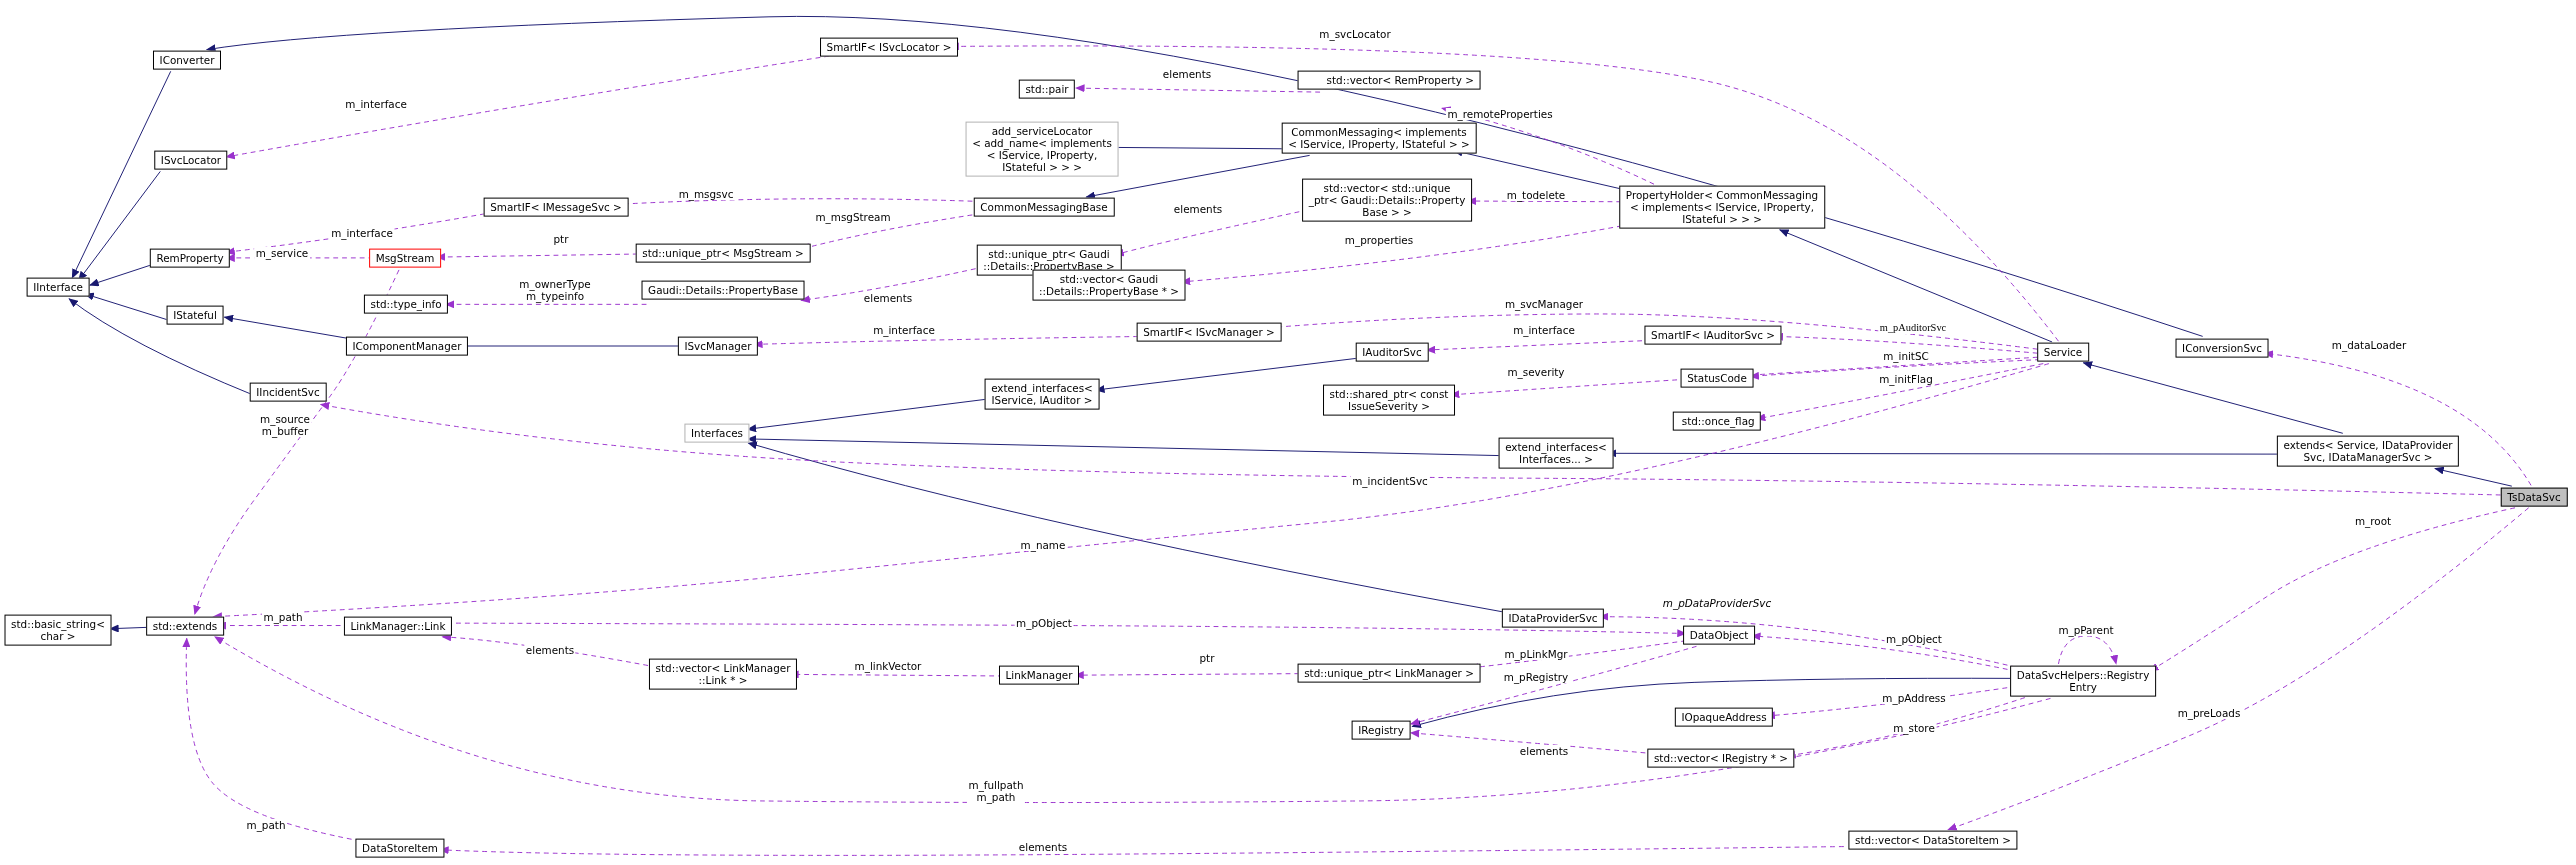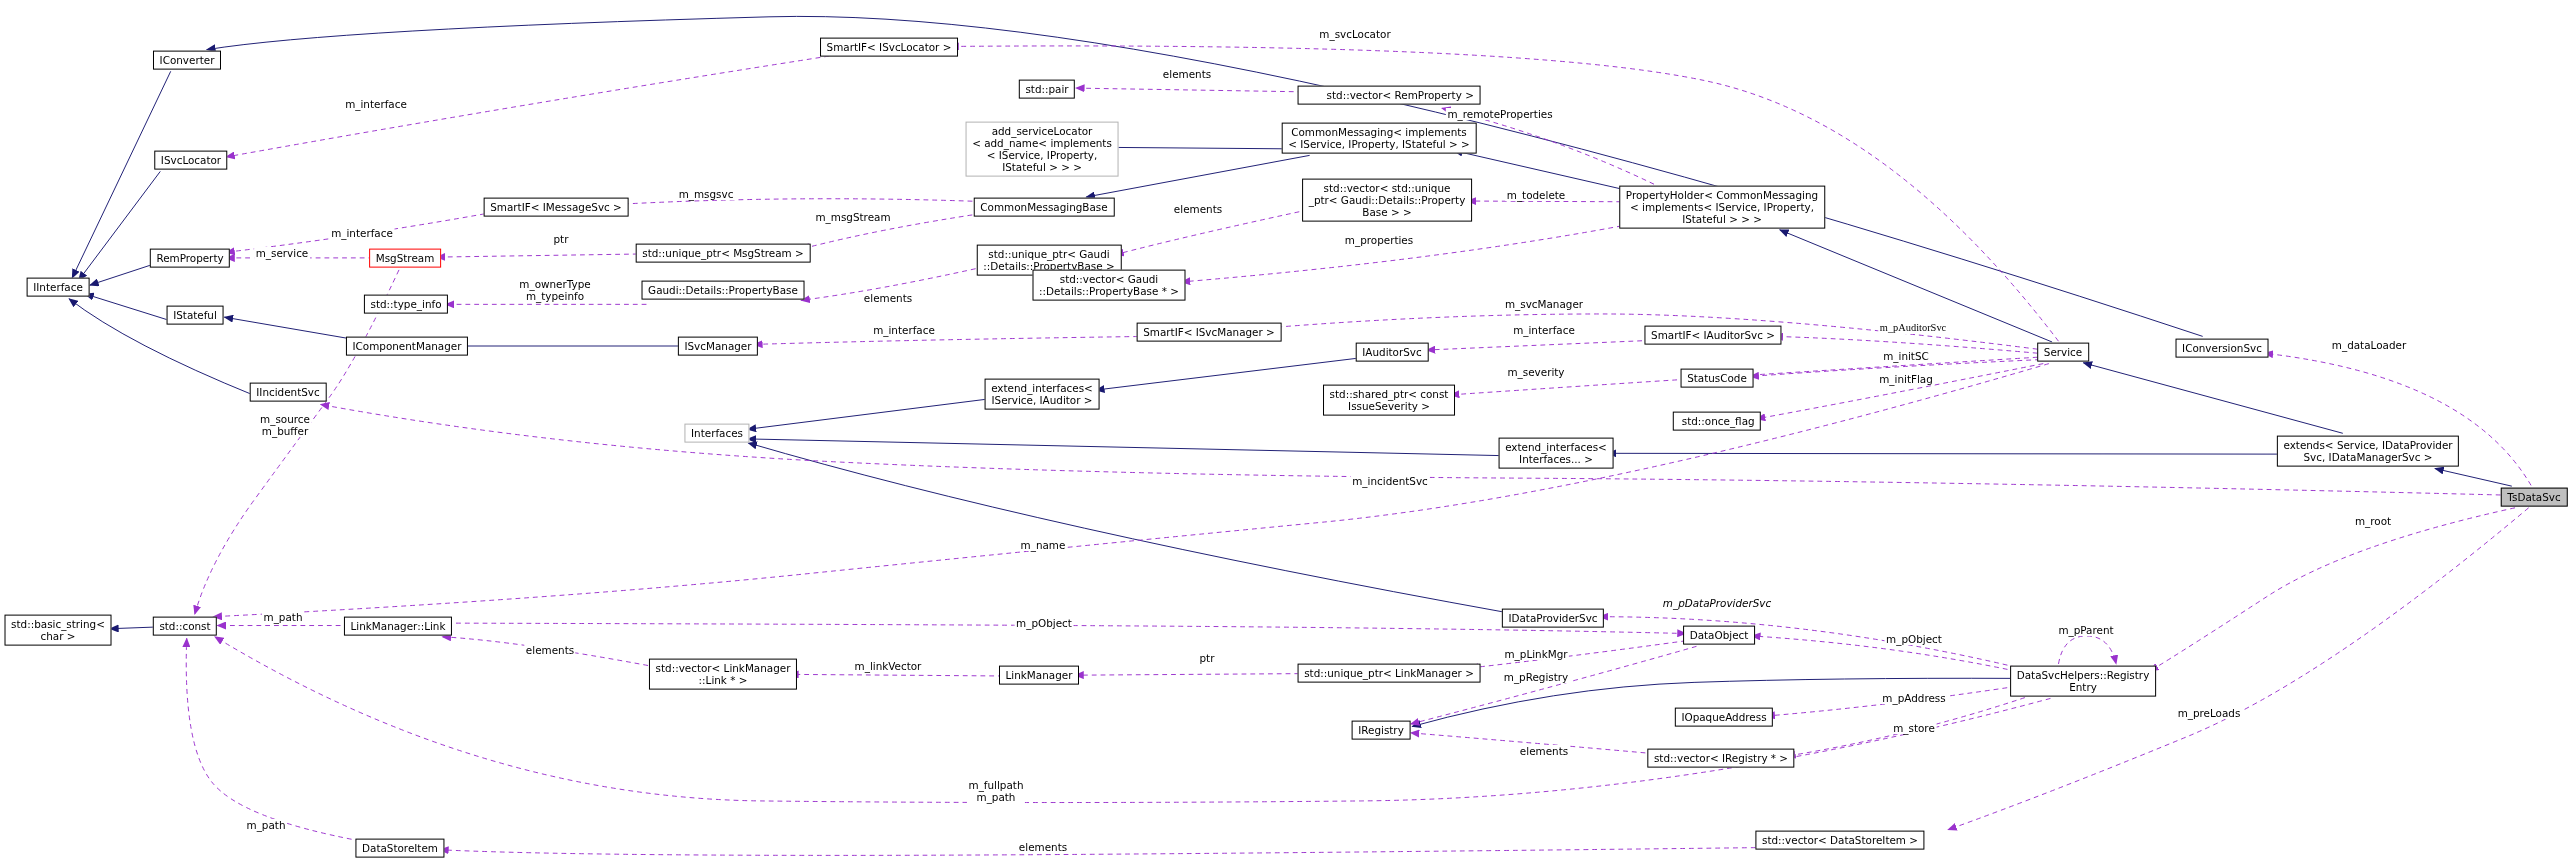--- a/index.html
+++ b/index.html
@@ -151,21 +151,21 @@
     <div class="node" style="left: 288px; top: 392px;">IIncidentSvc</div>
     <div class="node red" style="left: 405px; top: 258px;">MsgStream</div>
     <div class="node" style="left: 406px; top: 304px;">std::type_info</div>
     <div class="node" style="left: 407px; top: 346px;">IComponentManager</div>
     <div class="node" style="left: 556px; top: 207px;">SmartIF&lt; IMessageSvc &gt;</div>
     <div class="node" style="left: 723px; top: 253px;">std::unique_ptr&lt; MsgStream &gt;</div>
     <div class="node" style="left: 723px; top: 290px;">Gaudi::Details::PropertyBase</div>
     <div class="node" style="left: 718px; top: 346px;">ISvcManager</div>
     <div class="node" style="left: 889px; top: 47px;">SmartIF&lt; ISvcLocator &gt;</div>
     <div class="node" style="left: 1047px; top: 89px;">std::pair</div>
-    <div class="node" style="left: 1389px; top: 95px; padding-left: 28px;">std::vector&lt; RemProperty &gt;</div>
+    <div class="node" style="left: 1389px; top: 80px; padding-left: 28px;">std::vector&lt; RemProperty &gt;</div>
     <div class="node gray" style="left: 1042px; top: 149px;">add_serviceLocator
 &lt; add_name&lt; implements
 &lt; IService, IProperty,
 IStateful &gt; &gt; &gt;</div>
     <div class="node" style="left: 1379px; top: 138px;">CommonMessaging&lt; implements
 &lt; IService, IProperty, IStateful &gt; &gt;</div>
     <div class="node" style="left: 1044px; top: 207px;">CommonMessagingBase</div>
     <div class="node" style="left: 1387px; top: 200px;">std::vector&lt; std::unique
 _ptr&lt; Gaudi::Details::Property
 Base &gt; &gt;</div>
@@ -189,28 +189,28 @@
     <div class="node" style="left: 1556px; top: 453px;">extend_interfaces&lt;
 Interfaces... &gt;</div>
     <div class="node" style="left: 2063px; top: 352px;">Service</div>
     <div class="node" style="left: 2222px; top: 348px;">IConversionSvc</div>
     <div class="node" style="left: 2368px; top: 451px;">extends&lt; Service, IDataProvider
 Svc, IDataManagerSvc &gt;</div>
     <div class="node main" style="left: 2534px; top: 497px;">TsDataSvc</div>
     <div class="node" style="left: 1553px; top: 618px;">IDataProviderSvc</div>
     <div class="node" style="left: 58px; top: 630px;">std::basic_string&lt;
 char &gt;</div>
-    <div class="node" style="left: 185px; top: 626px;">std::const</div>
+    <div class="node" style="left: 185px; top: 626px;">std::extends</div>
     <div class="node" style="left: 398px; top: 626px;">LinkManager::Link</div>
     <div class="node" style="left: 723px; top: 674px;">std::vector&lt; LinkManager
 ::Link * &gt;</div>
     <div class="node" style="left: 1039px; top: 675px;">LinkManager</div>
     <div class="node" style="left: 1389px; top: 673px;">std::unique_ptr&lt; LinkManager &gt;</div>
     <div class="node" style="left: 1719px; top: 635px;">DataObject</div>
     <div class="node" style="left: 1381px; top: 730px;">IRegistry</div>
     <div class="node" style="left: 1724px; top: 717px;">IOpaqueAddress</div>
     <div class="node" style="left: 1721px; top: 758px;">std::vector&lt; IRegistry * &gt;</div>
     <div class="node" style="left: 2083px; top: 681px;">DataSvcHelpers::Registry
 Entry</div>
     <div class="node" style="left: 400px; top: 848px;">DataStoreItem</div>
-    <div class="node" style="left: 1840px; top: 840px;">std::vector&lt; DataStoreItem &gt;</div>
+    <div class="node" style="left: 1933px; top: 840px;">std::vector&lt; DataStoreItem &gt;</div>
   </div>
 
 
 </body></html>

